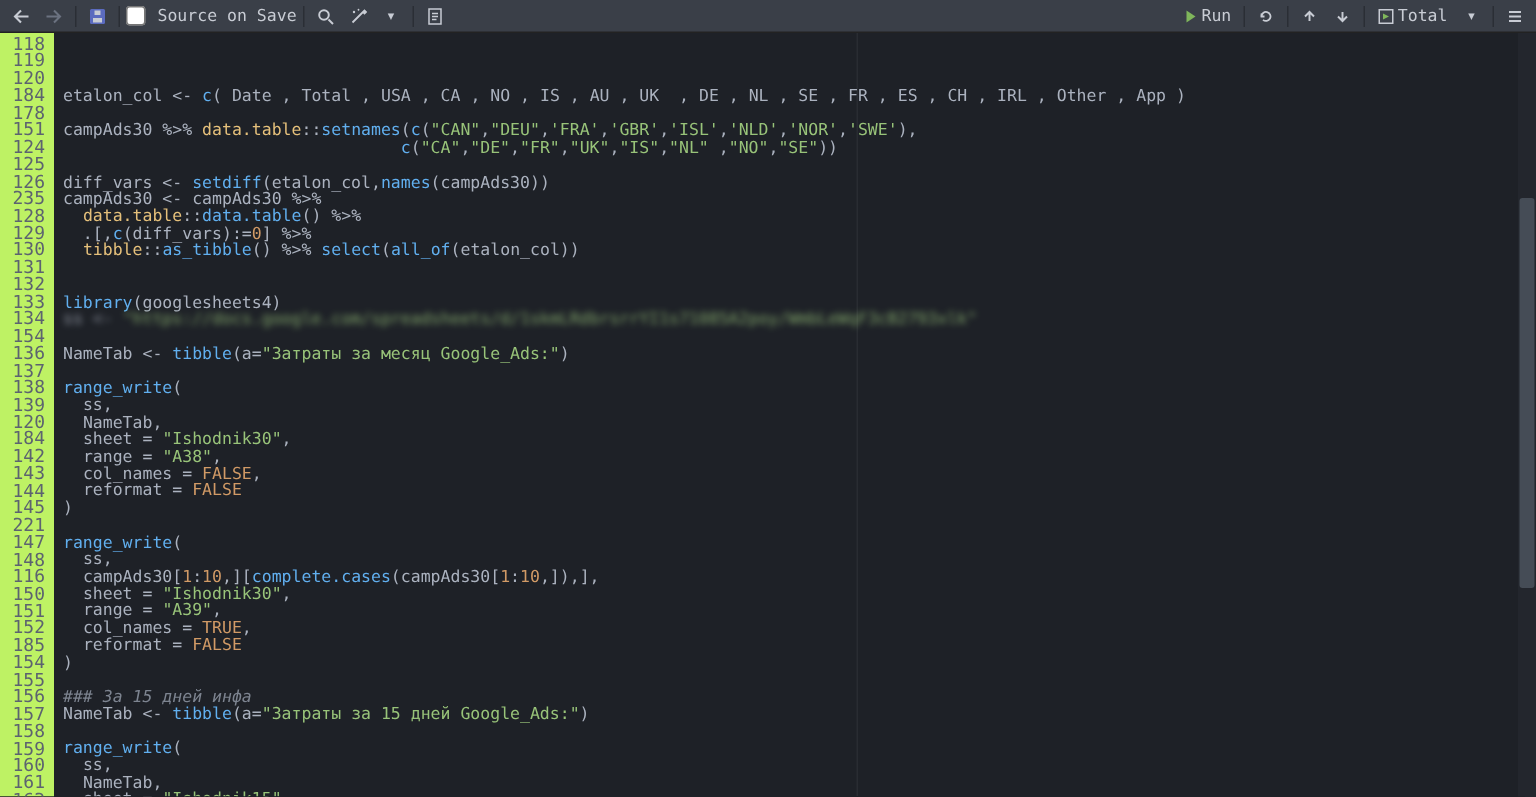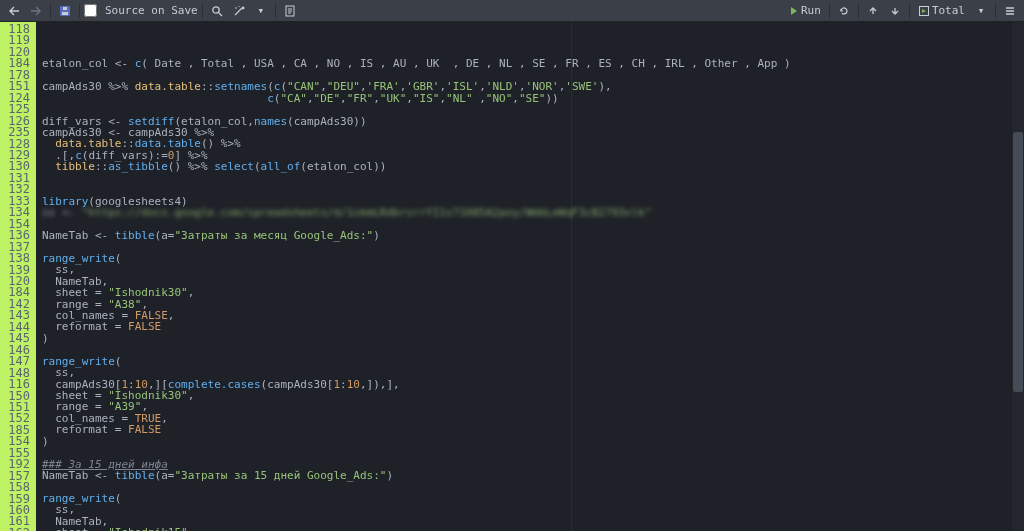--- a/index.html
+++ b/index.html
@@ -15,21 +15,21 @@
 .editor { position: relative; height: 509px; display: flex; }
 .gutter { width: 36px; background: #bef264; color: #5c6370; text-align: right; padding-right: 6px; line-height: 11.45px; font-size: 12px; user-select: none; padding-top: 2px; }
 .code { flex: 1; position: relative; padding-top: 2px; padding-left: 6px; line-height: 11.45px; white-space: pre; overflow: hidden; }
 .code-line { height: 11.45px; }
 .ruler { position: absolute; top: 0; bottom: 0; left: 535px; width: 1px; background: rgba(255,255,255,0.05); }
 .scrollbar { position: absolute; right: 0; top: 22px; bottom: 0; width: 12px; background: #23262d; }
 .scroll-thumb { position: absolute; left: 1px; right: 1px; background: #454c56; border-radius: 2px; }
 .str { color: #98c379; }
 .num { color: #d19a66; }
 .fn { color: #61afef; }
-.cm { color: #7d8490; font-style: italic; text-decoration: underline; }
+.cm { color: #7d8490; font-style: italic; }
 .op { color: #abb2bf; }
 .id { color: #abb2bf; }
 .pkg { color: #e5c07b; }
 .bool { color: #d19a66; }
 .blurred { filter: blur(2px); opacity: 0.8; }
 </style>
 </head>
 <body>
 
 <div class="toolbar">
@@ -146,31 +146,31 @@
       <div>136</div>
       <div>137</div>
       <div>138</div>
       <div>139</div>
       <div>120</div>
       <div>184</div>
       <div>142</div>
       <div>143</div>
       <div>144</div>
       <div>145</div>
-      <div>146</div>
+      <div>221</div>
       <div>147</div>
       <div>148</div>
       <div>116</div>
       <div>150</div>
       <div>151</div>
       <div>152</div>
       <div>185</div>
       <div>154</div>
       <div>155</div>
-      <div>192</div>
+      <div>156</div>
       <div>157</div>
       <div>158</div>
       <div>159</div>
       <div>160</div>
       <div>161</div>
       <div>162</div>
     </div>
   <div class="code" id="code">
     <div class="ruler"></div>
   <div class="code-line"><span class="id">etalon_col </span><span class="op">&lt;- </span><span class="fn">c</span><span class="op">( </span><span class="id">Date</span><span class="op"> , </span><span class="id">Total</span><span class="op"> , </span><span class="id">USA</span><span class="op"> , </span><span class="id">CA</span><span class="op"> , </span><span class="id">NO</span><span class="op"> , </span><span class="id">IS</span><span class="op"> , </span><span class="id">AU</span><span class="op"> , </span><span class="id">UK</span><span class="op">  , </span><span class="id">DE</span><span class="op"> , </span><span class="id">NL</span><span class="op"> , </span><span class="id">SE</span><span class="op"> , </span><span class="id">FR</span><span class="op"> , </span><span class="id">ES</span><span class="op"> , </span><span class="id">CH</span><span class="op"> , </span><span class="id">IRL</span><span class="op"> , </span><span class="id">Other</span><span class="op"> , </span><span class="id">App</span><span class="op"> )</span></div><div class="code-line"></div><div class="code-line"><span class="id">campAds30 </span><span class="op">%&gt;% </span><span class="pkg">data.table</span><span class="op">::</span><span class="fn">setnames</span><span class="op">(</span><span class="fn">c</span><span class="op">(</span><span class="str">"CAN"</span><span class="op">,</span><span class="str">"DEU"</span><span class="op">,</span><span class="str">'FRA'</span><span class="op">,</span><span class="str">'GBR'</span><span class="op">,</span><span class="str">'ISL'</span><span class="op">,</span><span class="str">'NLD'</span><span class="op">,</span><span class="str">'NOR'</span><span class="op">,</span><span class="str">'SWE'</span><span class="op">),</span></div><div class="code-line"><span class="op">                                  </span><span class="fn">c</span><span class="op">(</span><span class="str">"CA"</span><span class="op">,</span><span class="str">"DE"</span><span class="op">,</span><span class="str">"FR"</span><span class="op">,</span><span class="str">"UK"</span><span class="op">,</span><span class="str">"IS"</span><span class="op">,</span><span class="str">"NL"</span><span class="op"> ,</span><span class="str">"NO"</span><span class="op">,</span><span class="str">"SE"</span><span class="op">))</span></div><div class="code-line"></div><div class="code-line"><span class="id">diff_vars </span><span class="op">&lt;- </span><span class="fn">setdiff</span><span class="op">(</span><span class="id">etalon_col</span><span class="op">,</span><span class="fn">names</span><span class="op">(</span><span class="id">campAds30</span><span class="op">))</span></div><div class="code-line"><span class="id">campAds30 </span><span class="op">&lt;- </span><span class="id">campAds30 </span><span class="op">%&gt;%</span></div><div class="code-line"><span class="op">  </span><span class="pkg">data.table</span><span class="op">::</span><span class="fn">data.table</span><span class="op">() </span><span class="op">%&gt;%</span></div><div class="code-line"><span class="op">  .[,</span><span class="fn">c</span><span class="op">(</span><span class="id">diff_vars</span><span class="op">):=</span><span class="num">0</span><span class="op">] </span><span class="op">%&gt;%</span></div><div class="code-line"><span class="op">  </span><span class="pkg">tibble</span><span class="op">::</span><span class="fn">as_tibble</span><span class="op">() </span><span class="op">%&gt;% </span><span class="fn">select</span><span class="op">(</span><span class="fn">all_of</span><span class="op">(</span><span class="id">etalon_col</span><span class="op">))</span></div><div class="code-line"></div><div class="code-line"></div><div class="code-line"><span class="fn">library</span><span class="op">(</span><span class="id">googlesheets4</span><span class="op">)</span></div><div class="code-line blurred"><span class="id">ss </span><span class="op">&lt;- </span><span class="str">"https://docs.google.com/spreadsheets/d/1skmLRdbrsrrYI1s71085A2poy/WmbLeWqF3cB2793xlk"</span></div><div class="code-line"></div><div class="code-line"><span class="id">NameTab </span><span class="op">&lt;- </span><span class="fn">tibble</span><span class="op">(</span><span class="id">a</span><span class="op">=</span><span class="str">"Затраты за месяц Google_Ads:"</span><span class="op">)</span></div><div class="code-line"></div><div class="code-line"><span class="fn">range_write</span><span class="op">(</span></div><div class="code-line"><span class="op">  </span><span class="id">ss</span><span class="op">,</span></div><div class="code-line"><span class="op">  </span><span class="id">NameTab</span><span class="op">,</span></div><div class="code-line"><span class="op">  </span><span class="id">sheet </span><span class="op">= </span><span class="str">"Ishodnik30"</span><span class="op">,</span></div><div class="code-line"><span class="op">  </span><span class="id">range </span><span class="op">= </span><span class="str">"A38"</span><span class="op">,</span></div><div class="code-line"><span class="op">  </span><span class="id">col_names </span><span class="op">= </span><span class="bool">FALSE</span><span class="op">,</span></div><div class="code-line"><span class="op">  </span><span class="id">reformat </span><span class="op">= </span><span class="bool">FALSE</span></div><div class="code-line"><span class="op">)</span></div><div class="code-line"></div><div class="code-line"><span class="fn">range_write</span><span class="op">(</span></div><div class="code-line"><span class="op">  </span><span class="id">ss</span><span class="op">,</span></div><div class="code-line"><span class="op">  </span><span class="id">campAds30</span><span class="op">[</span><span class="num">1</span><span class="op">:</span><span class="num">10</span><span class="op">,][</span><span class="fn">complete.cases</span><span class="op">(</span><span class="id">campAds30</span><span class="op">[</span><span class="num">1</span><span class="op">:</span><span class="num">10</span><span class="op">,]),],</span></div><div class="code-line"><span class="op">  </span><span class="id">sheet </span><span class="op">= </span><span class="str">"Ishodnik30"</span><span class="op">,</span></div><div class="code-line"><span class="op">  </span><span class="id">range </span><span class="op">= </span><span class="str">"A39"</span><span class="op">,</span></div><div class="code-line"><span class="op">  </span><span class="id">col_names </span><span class="op">= </span><span class="bool">TRUE</span><span class="op">,</span></div><div class="code-line"><span class="op">  </span><span class="id">reformat </span><span class="op">= </span><span class="bool">FALSE</span></div><div class="code-line"><span class="op">)</span></div><div class="code-line"></div><div class="code-line"><span class="cm">### За 15 дней инфа</span></div><div class="code-line"><span class="id">NameTab </span><span class="op">&lt;- </span><span class="fn">tibble</span><span class="op">(</span><span class="id">a</span><span class="op">=</span><span class="str">"Затраты за 15 дней Google_Ads:"</span><span class="op">)</span></div><div class="code-line"></div><div class="code-line"><span class="fn">range_write</span><span class="op">(</span></div><div class="code-line"><span class="op">  </span><span class="id">ss</span><span class="op">,</span></div><div class="code-line"><span class="op">  </span><span class="id">NameTab</span><span class="op">,</span></div><div class="code-line"><span class="op">  </span><span class="id">sheet </span><span class="op">= </span><span class="str">"Ishodnik15"</span><span class="op">,</span></div></div>

